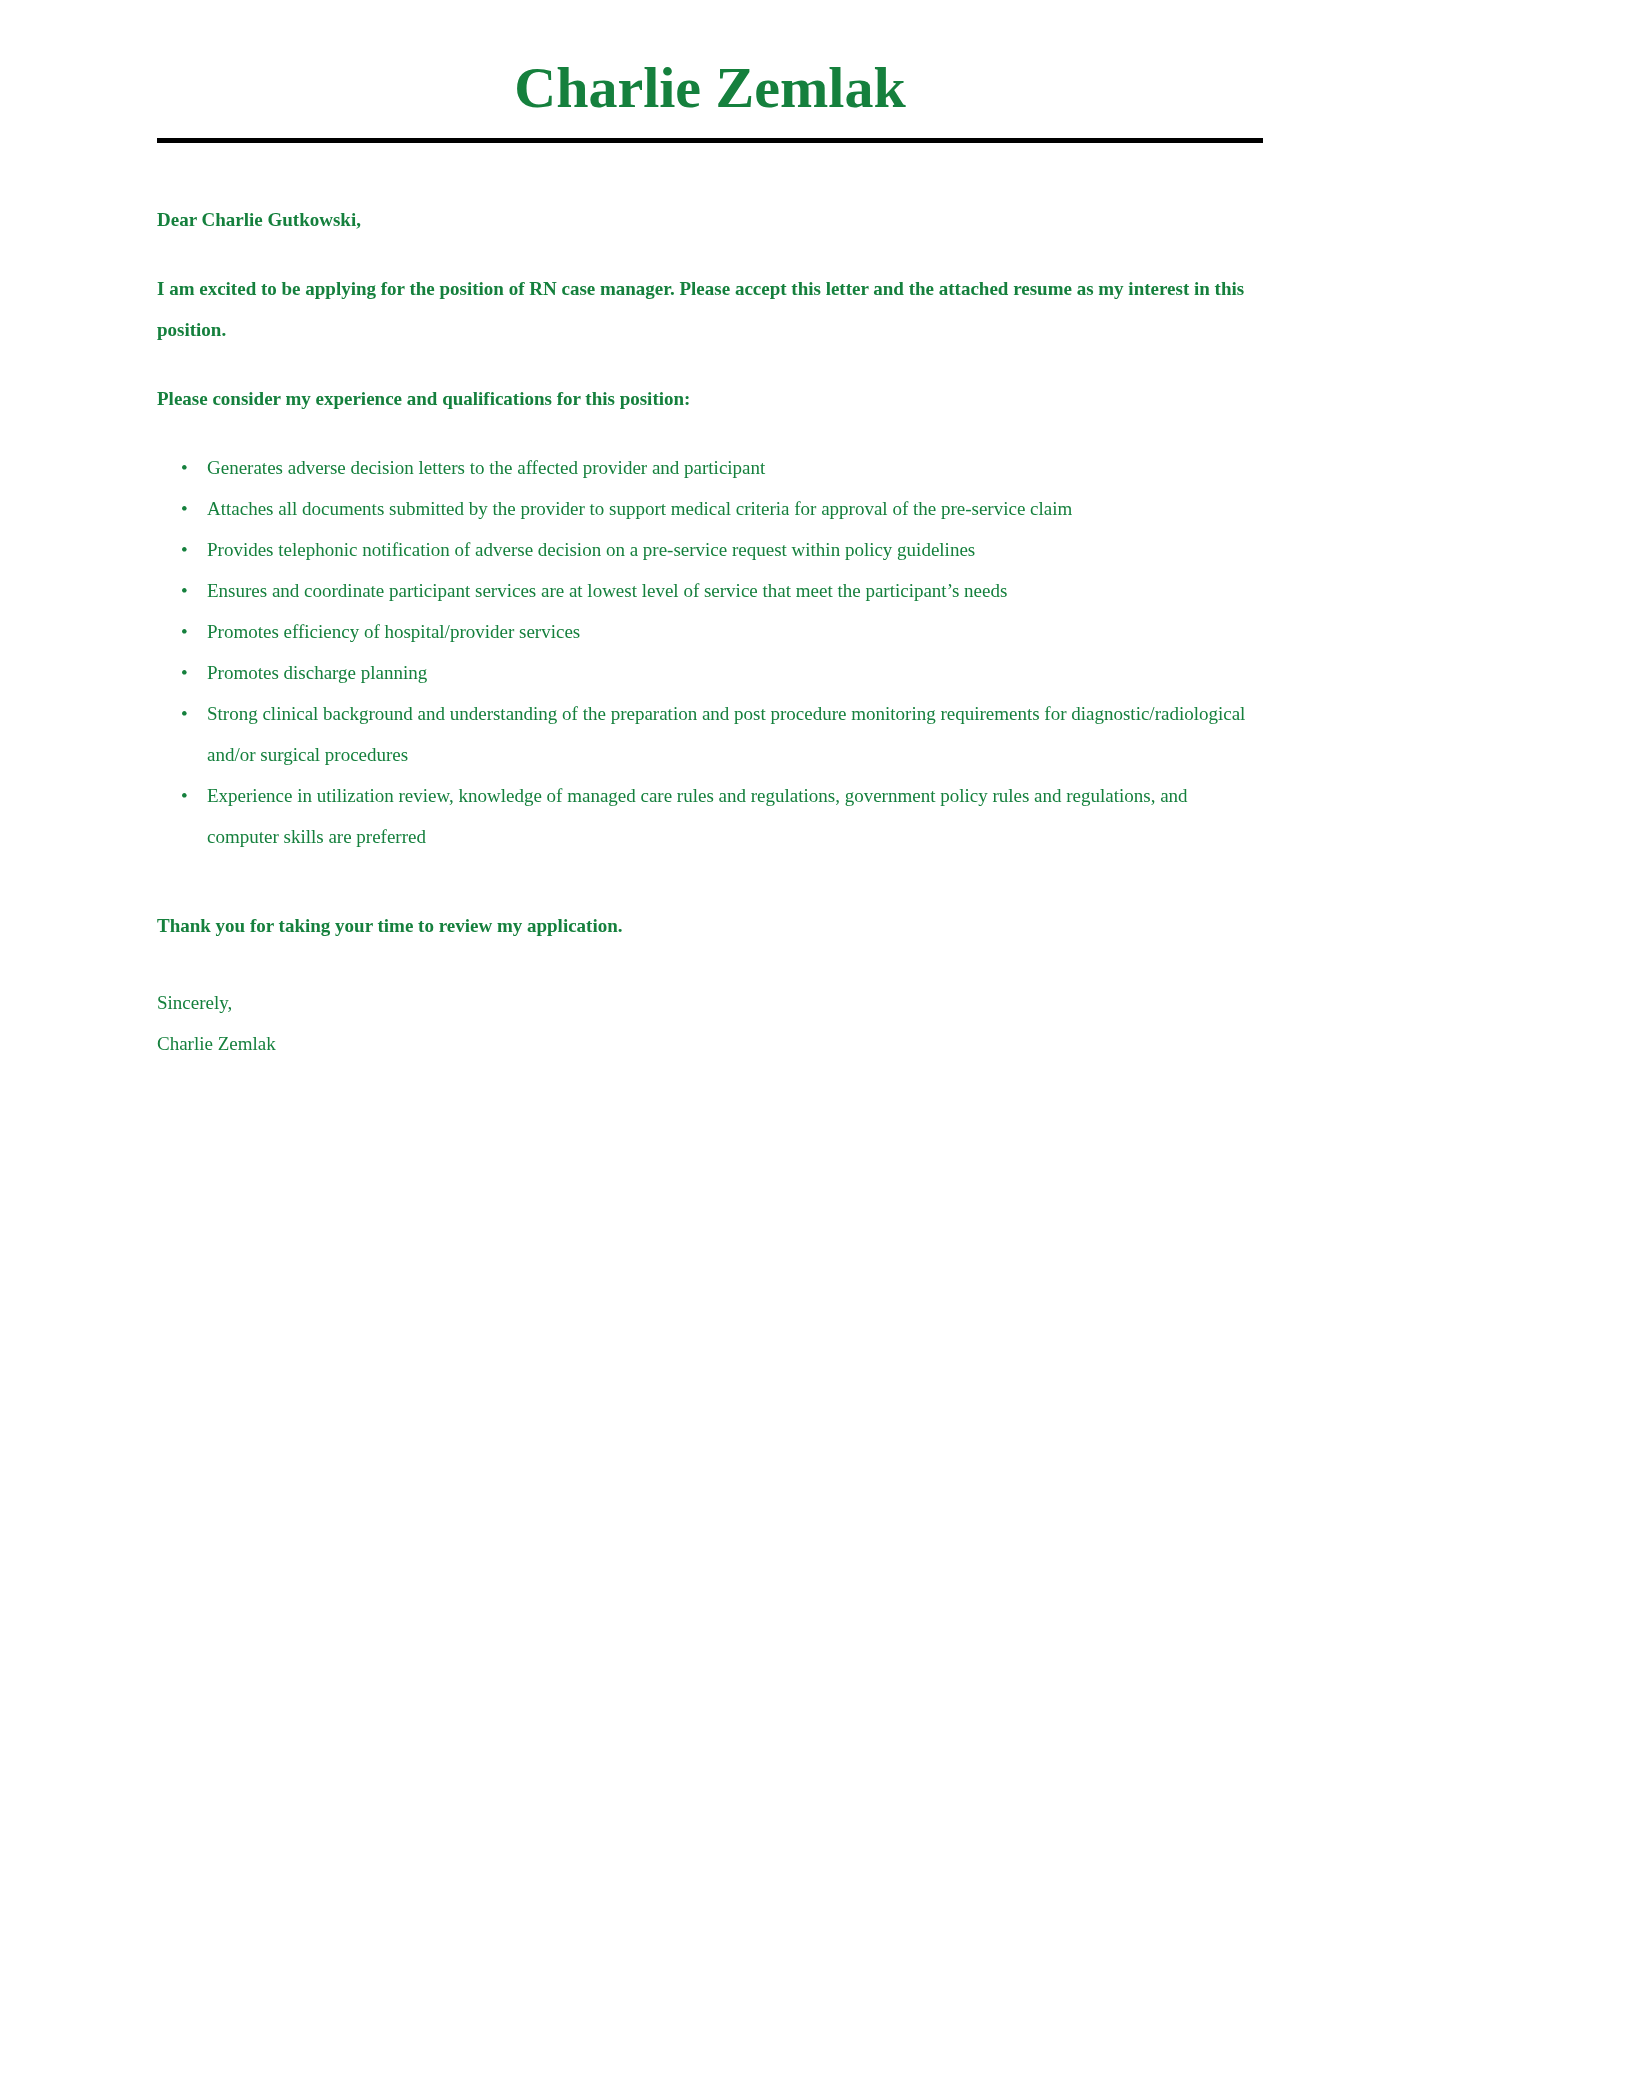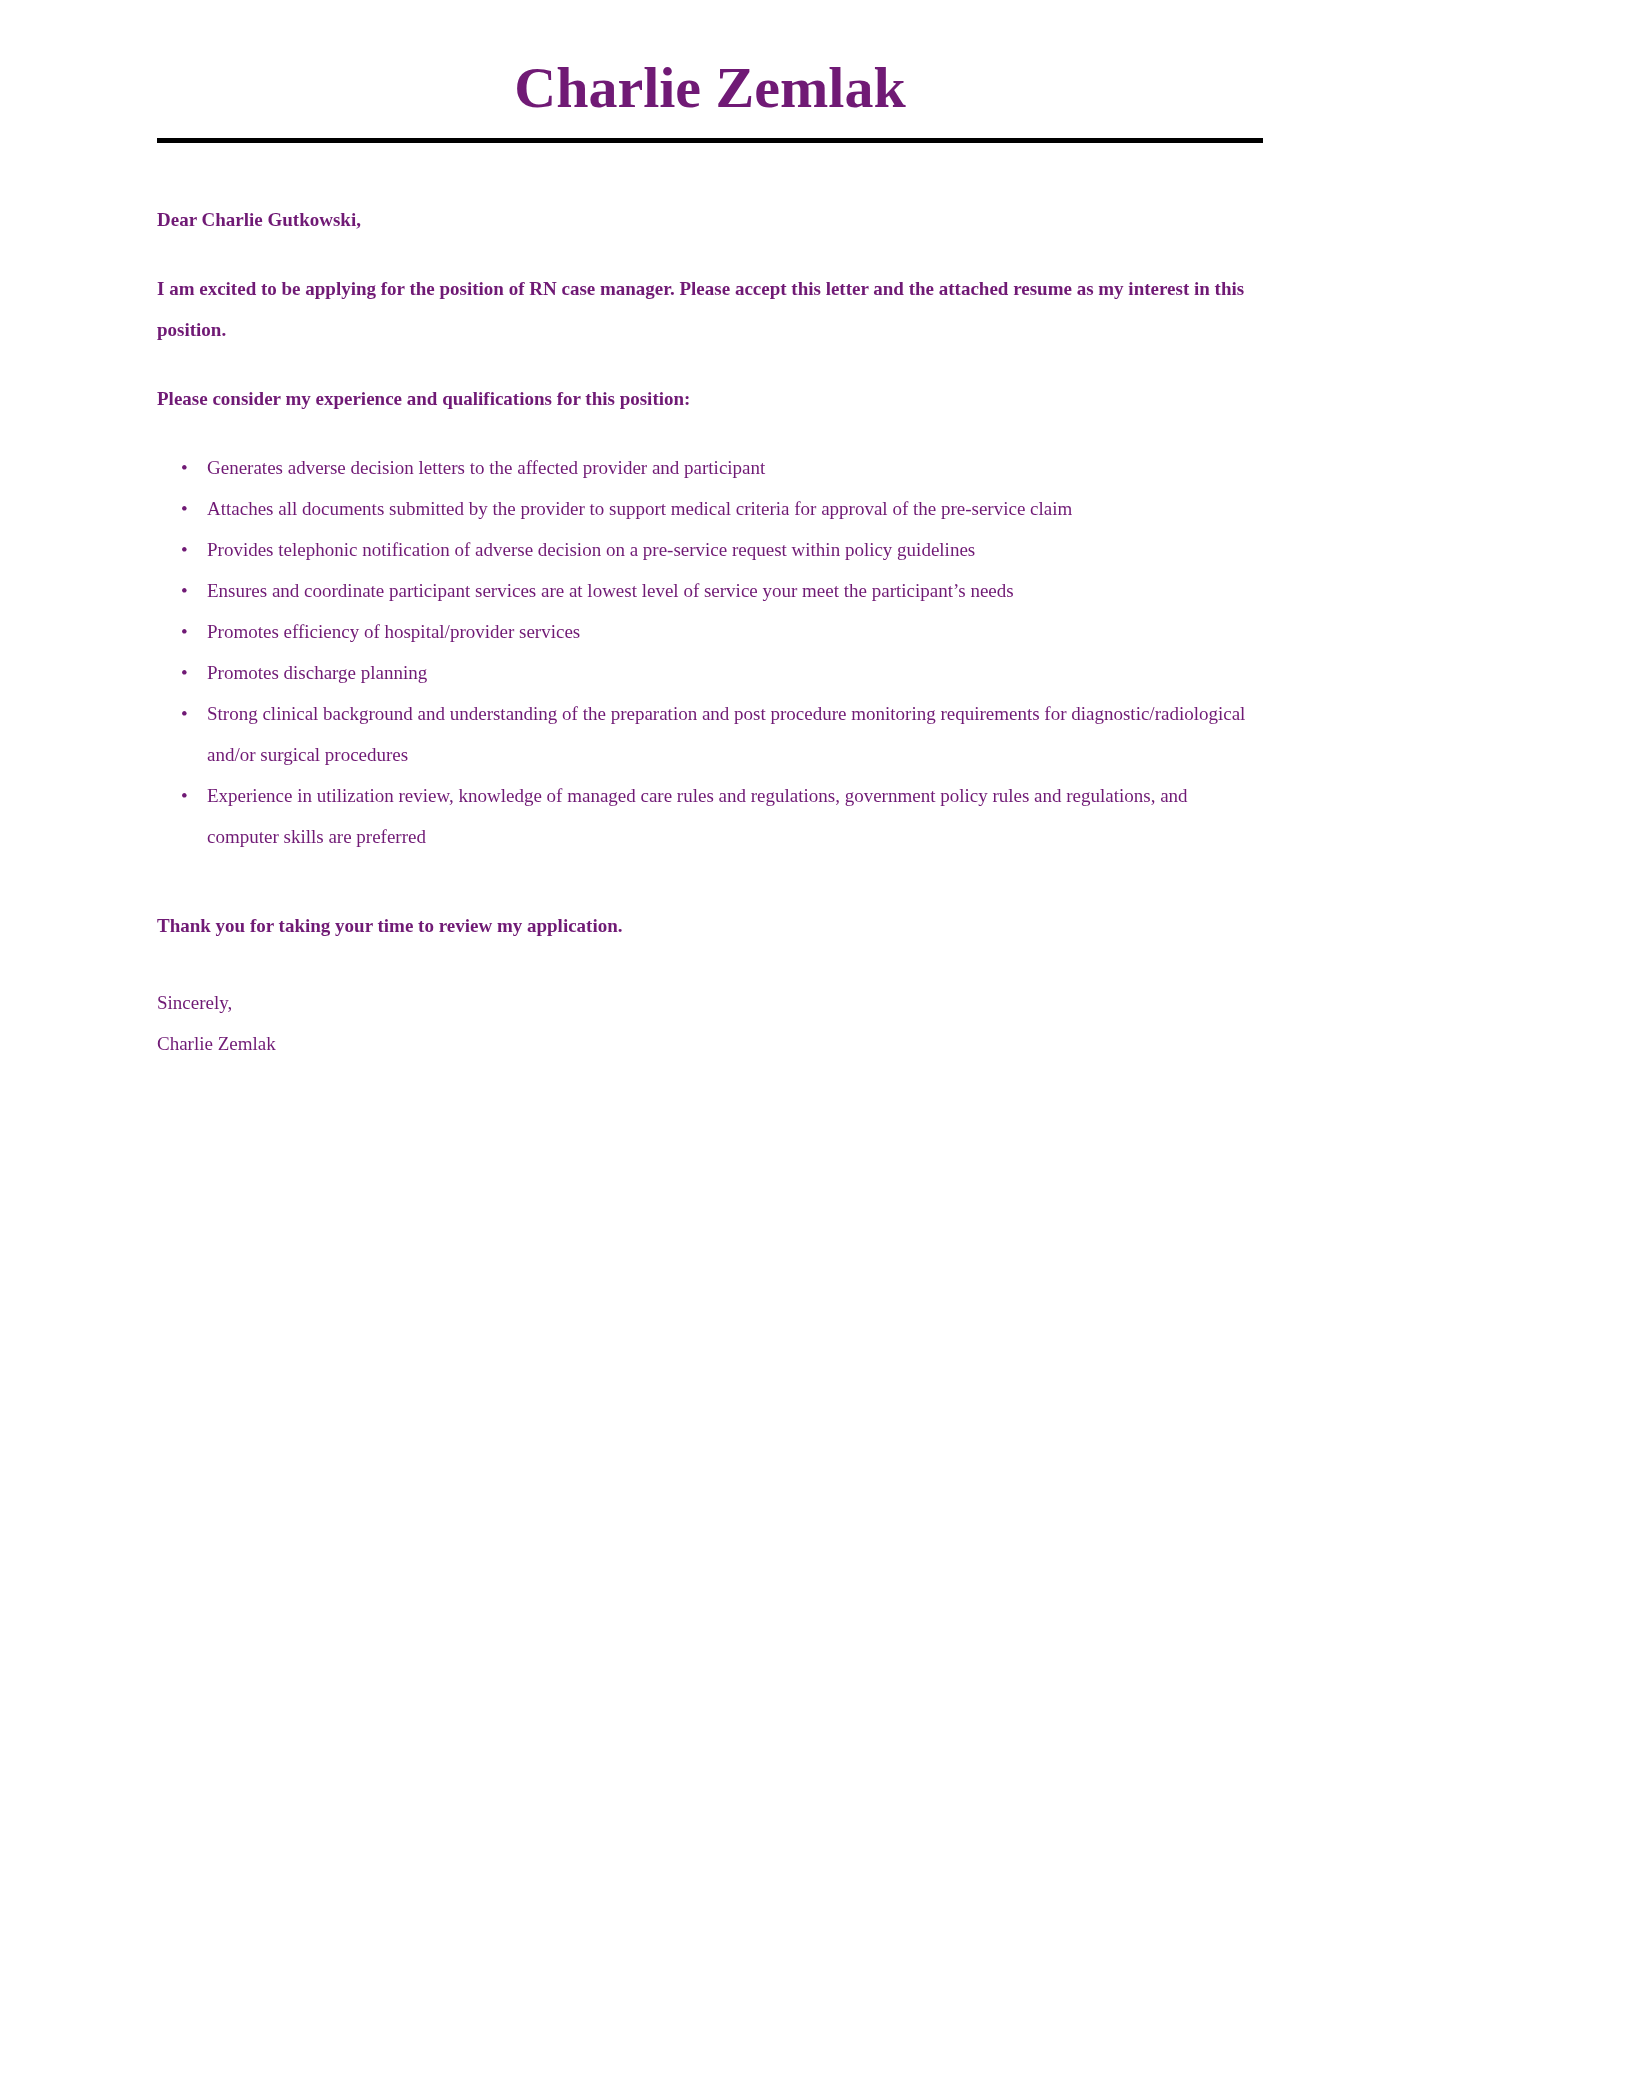--- a/index.html
+++ b/index.html
@@ -1,21 +1,21 @@
 <!DOCTYPE html>
 <html><head>
 <meta charset="utf-8">
 <style>
   * { margin: 0; padding: 0; box-sizing: border-box; }
   html, body { background: #ffffff; }
   .page {
     width: 1376px;
     height: 2098px;
     background: #ffffff;
-    color: #701a75;
+    color: #15803d;
     font-family: "Liberation Serif", "DejaVu Serif", serif;
     padding: 52px 113px 0 157px;
     overflow: hidden;
   }
   .sender-name {
     font-size: 58px;
     font-weight: bold;
     text-align: center;
     line-height: 72px;
   }
@@ -82,21 +82,21 @@
     <li>
       <span class="bullet-dot">•</span>
       <span>Attaches all documents submitted by the provider to support medical criteria for approval of the pre-service claim</span>
     </li>
     <li>
       <span class="bullet-dot">•</span>
       <span>Provides telephonic notification of adverse decision on a pre-service request within policy guidelines</span>
     </li>
     <li>
       <span class="bullet-dot">•</span>
-      <span>Ensures and coordinate participant services are at lowest level of service your meet the participant’s needs</span>
+      <span>Ensures and coordinate participant services are at lowest level of service that meet the participant’s needs</span>
     </li>
     <li>
       <span class="bullet-dot">•</span>
       <span>Promotes efficiency of hospital/provider services</span>
     </li>
     <li>
       <span class="bullet-dot">•</span>
       <span>Promotes discharge planning</span>
     </li>
     <li>

